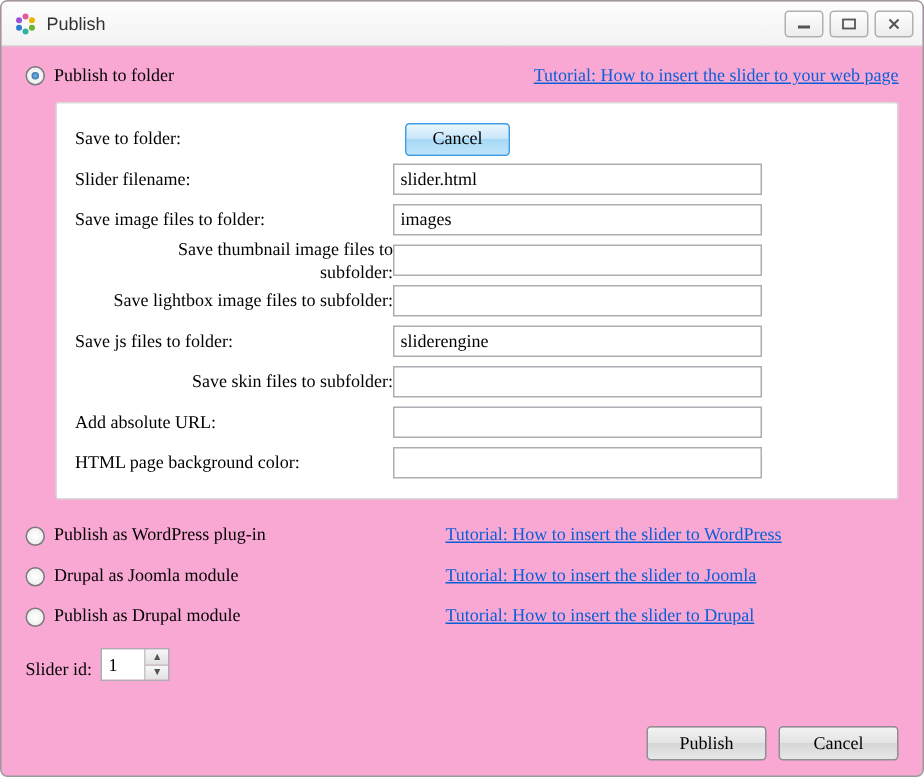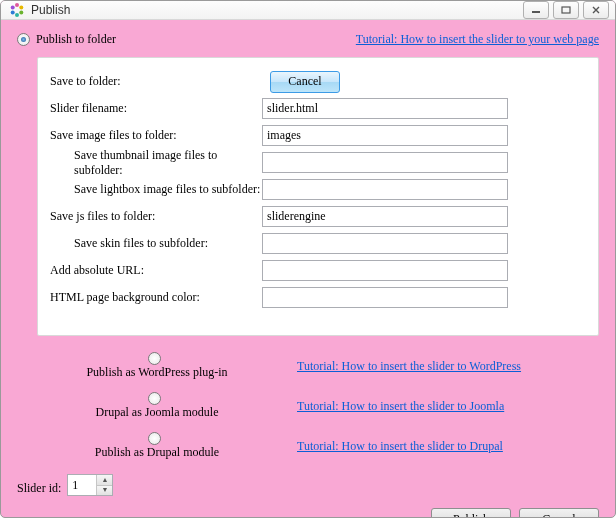--- a/index.html
+++ b/index.html
@@ -71,35 +71,36 @@
   }
   .link {
     color: #0b5fd6;
     text-decoration: underline;
     cursor: pointer;
   }
   .folder-panel {
     border: 1px solid #d9d9d9;
     border-radius: 2px;
     background: #fff;
-    padding: 10px 12px 24px 12px;
+    padding: 10px 12px 10px 12px;
     margin: 2px 0 10px 20px;
   }
   .form-row {
     display: flex;
     align-items: center;
     height: 27px;
   }
   .form-row .label {
     width: 212px;
     padding-left: 0;
   }
   .form-row.indent .label {
     padding-left: 24px;
     width: 212px;
+    text-align: right;
   }
   .text-input {
     flex: 1;
     height: 21px;
     border: 1px solid #abadb3;
     padding: 1px 4px;
     font: inherit;
     background:#fff;
     min-width:0;
   }
@@ -113,21 +114,21 @@
     font: inherit;
     cursor: pointer;
   }
   .pub-option {
     display: flex;
     align-items: center;
     margin: 6px 0;
   }
   .pub-option .opt-left {
     width: 280px;
-    display:flex; align-items:center;flex-direction:column;
+    display:flex; align-items:flex-end;
   }
   .slider-id-row {
     display:flex; align-items:flex-end;
     margin: 8px 0 4px 0;
   }
   .spinner {
     display:flex; align-items:stretch;
     margin-left:6px;
     border:1px solid #abadb3;
     height:22px;

